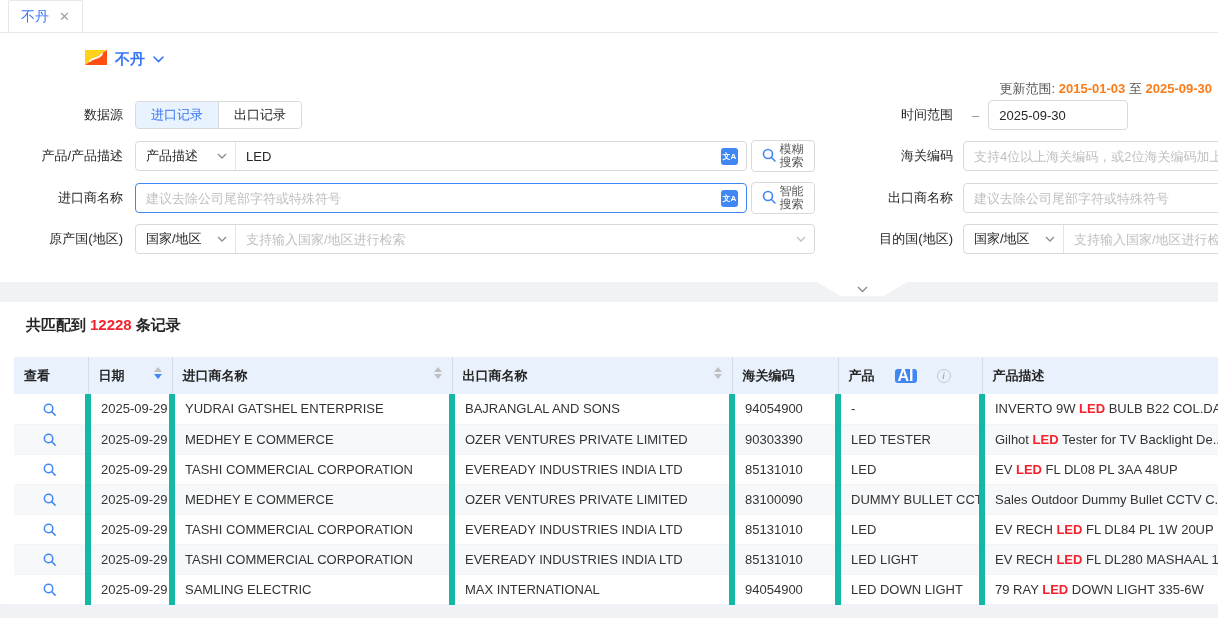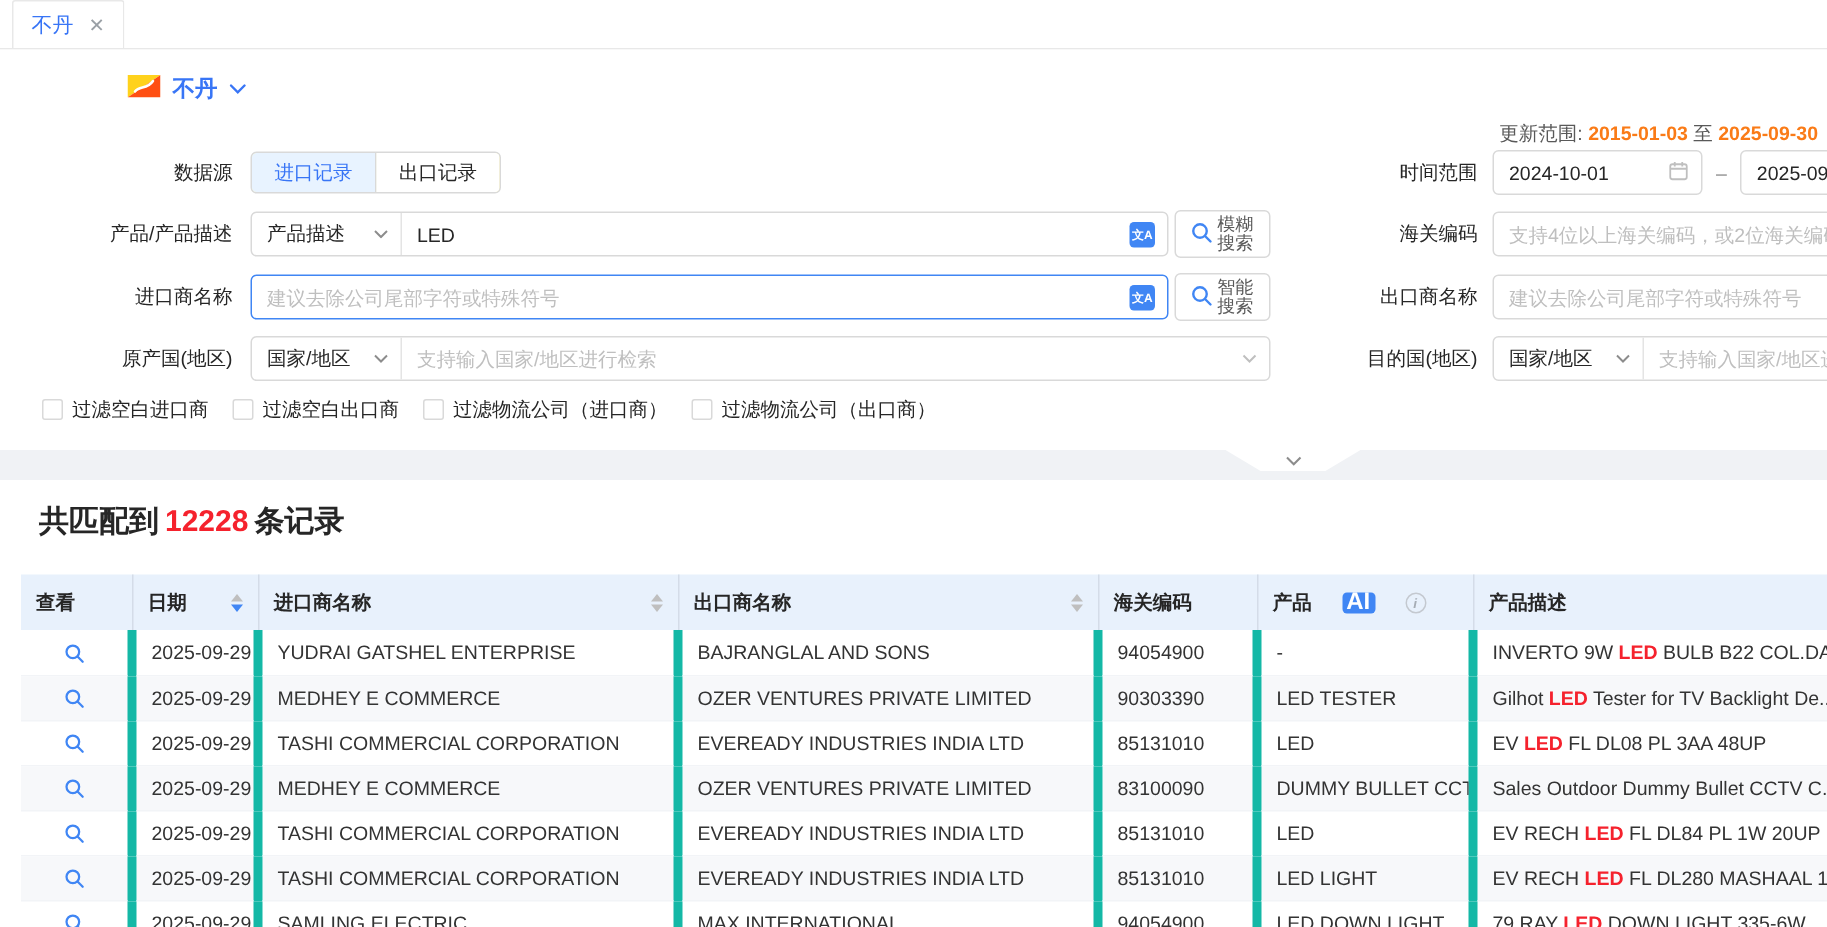--- a/index.html
+++ b/index.html
@@ -18,21 +18,21 @@
 
   
   .white-section { background: #fff; position: relative; padding-bottom: 18px; }
   .page-head { display: flex; align-items: center; gap: 8px; padding: 13px 0 0 85px; height: 39px; }
   .page-title { color: #3875f6; font-size: 15px; font-weight: bold; }
   .chev-blue svg { display: block; }
   .update-range { position: absolute; top: 47px; right: 6px; font-size: 13px; color: #595959; }
   .update-range b { color: #fa7b17; font-weight: bold; }
 
   .filters { margin-top: 28px; }
-  .frow { display: flex; align-items: center; margin-bottom: 10px; padding-left: 32px; }
+  .frow { display: flex; align-items: center; margin-bottom: 10px; }
   .flabel { width: 135px; flex: none; text-align: right; padding-right: 12px; color: #262626; }
   .fleft { width: 680px; flex: none; display: flex; align-items: center; }
   .flabel-r { width: 148px; flex: none; text-align: right; padding-right: 10px; color: #262626; }
   .fright { flex: none; display: flex; align-items: center; }
 
   .seg { display: flex; border: 1px solid #d9d9d9; border-radius: 4px; overflow: hidden; height: 28px; background: #fef9c3; }
   .seg-item { padding: 0 15px; line-height: 26px; font-size: 13px; background: #fff; color: #262626; cursor: pointer; }
   .seg-item.active { background: #e8f3ff; color: #3875f6; border-right: 1px solid #d9d9d9; }
 
   .ctrl-group { display: flex; align-items: center; border: 1px solid #d9d9d9; border-radius: 4px; height: 30px; background: #fff; }
@@ -59,28 +59,28 @@
 
   .cbrow { padding-left: 28px; display: flex; gap: 16px; margin-top: 8px; }
   .cb { display: flex; align-items: center; gap: 6px; cursor: pointer; color: #262626; }
   .cb-box { width: 14px; height: 14px; border: 1px solid #d9d9d9; border-radius: 2px; background: #fff; flex: none; }
 
   .collapse-handle { position: absolute; left: 817px; bottom: -14px; width: 90px; height: 14px; background: #fff; z-index: 2;
                      clip-path: polygon(0 0, 100% 0, 74% 100%, 26% 100%); display: flex; align-items: center; justify-content: center; cursor: pointer; }
 
   
   .results { margin-top: 20px; background: #fff; padding: 14px 0 0 14px; height: 302px; }
-  .count-line { margin-left: 12px; font-size: 20px; font-weight: bold; color: #262626; }
+  .count-line { margin-left: 12px; font-size: 15px; font-weight: bold; color: #262626; }
   .count-line .red { color: #f5222d; margin: 0 4px; }
 
   table.grid { margin-top: 22px; width: 1204px; border-collapse: collapse; table-layout: fixed; font-size: 13px; }
   .grid thead th { height: 37px; background: #e8f1fc; font-weight: bold; color: #262626; text-align: left;
                    padding: 0 10px; border-right: 1px solid #d4dce8; }
   .grid thead th:last-child { border-right: none; }
-  .th-flex { display: flex; align-items: center; justify-content: space-between; gap: 20px; }
+  .th-flex { display: flex; align-items: flex-start; justify-content: space-between; gap: 20px; }
   .th-start { display: flex; align-items: center; gap: 20px; }
   .sorter { display: inline-flex; flex-direction: column; gap: 2px; cursor: pointer; }
   .car-up { width: 0; height: 0; border-left: 4px solid transparent; border-right: 4px solid transparent; border-bottom: 5px solid #bfbfbf; }
   .car-dn { width: 0; height: 0; border-left: 4px solid transparent; border-right: 4px solid transparent; border-top: 5px solid #bfbfbf; }
   .car-dn.on { border-top-color: #4086f4; }
   .ai-badge { background: #4086f4; color: #fff; font-size: 16px; font-weight: bold; border-radius: 3px;
               padding: 1px 3px; line-height: 12px; }
   .info-icon { width: 14px; height: 14px; border: 1px solid #c4c9d0; border-radius: 50%; color: #a6adb5;
                font-size: 9px; line-height: 12px; text-align: center; font-style: italic; }
 
@@ -134,31 +134,20 @@
     <div class="frow">
       <div class="flabel">数据源</div>
       <div class="fleft">
         <div class="seg">
           <div class="seg-item active">进口记录</div>
           <div class="seg-item">出口记录</div>
         </div>
       </div>
       <div class="flabel-r">时间范围</div>
       <div class="fright">
-        <div class="datebox">
-          <span>2024-10-01</span>
-          <span>
-            <svg width="14" height="14" viewBox="0 0 14 14">
-                <rect x="1.5" y="2.5" width="11" height="10" rx="1.5" fill="none" stroke="#bfbfbf" stroke-width="1.2"></rect>
-                <line x1="4.5" y1="1" x2="4.5" y2="4" stroke="#bfbfbf" stroke-width="1.2"></line>
-                <line x1="9.5" y1="1" x2="9.5" y2="4" stroke="#bfbfbf" stroke-width="1.2"></line>
-                <line x1="1.5" y1="5.5" x2="12.5" y2="5.5" stroke="#bfbfbf" stroke-width="1.2"></line>
-              </svg>
-          </span>
-        </div>
         <span class="range-dash">–</span>
         <div class="datebox">
           <span>2025-09-30</span>
         </div>
       </div>
     </div>
 
     <div class="frow">
       <div class="flabel">产品/产品描述</div>
       <div class="fleft">
@@ -236,38 +225,20 @@
             <span>国家/地区</span>
             <svg width="10" height="6" viewBox="0 0 10 6">
                 <polyline points="1,1 5,5 9,1" fill="none" stroke="#8c8c8c" stroke-width="1.3"></polyline>
               </svg>
           </div>
           <input class="gin" placeholder="支持输入国家/地区进行检索" style="">
         </div>
       </div>
     </div>
 
-    <div class="cbrow">
-      <label class="cb">
-        <span class="cb-box"></span>
-        <span>过滤空白进口商</span>
-      </label>
-      <label class="cb">
-        <span class="cb-box"></span>
-        <span>过滤空白出口商</span>
-      </label>
-      <label class="cb">
-        <span class="cb-box"></span>
-        <span>过滤物流公司（进口商）</span>
-      </label>
-      <label class="cb">
-        <span class="cb-box"></span>
-        <span>过滤物流公司（出口商）</span>
-      </label>
-    </div>
   </div>
 
   <div class="collapse-handle">
     <svg width="11" height="7" viewBox="0 0 11 7">
         <polyline points="1,1 5.5,5.5 10,1" fill="none" stroke="#8c8c8c" stroke-width="1.4"></polyline>
       </svg>
   </div>
 </div>
 
 <div class="results">

